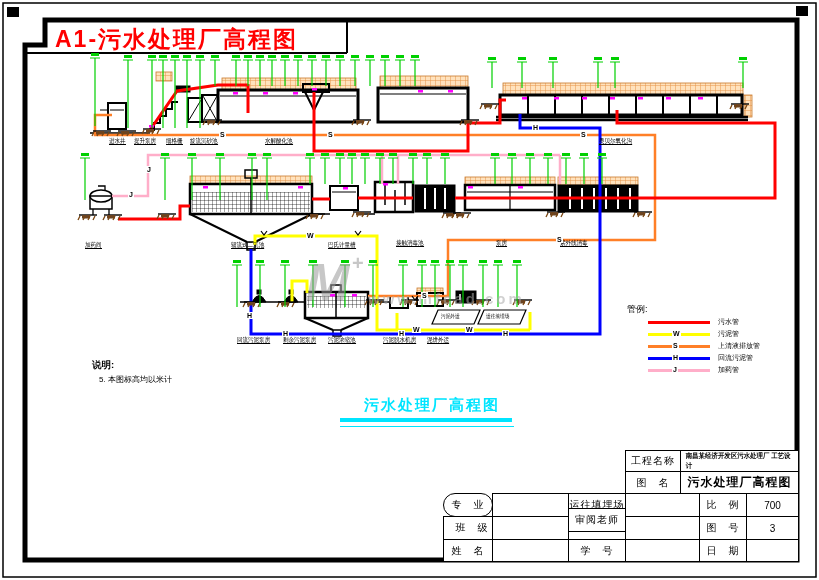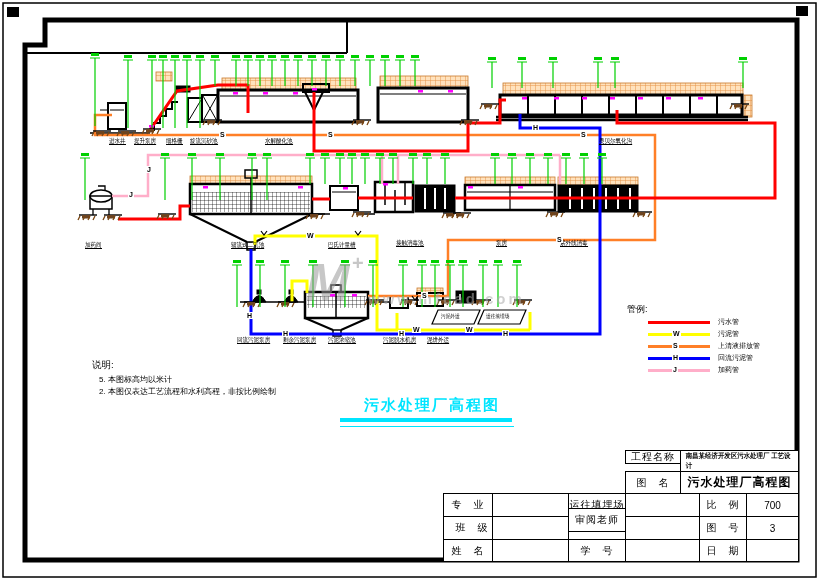--- a/index.html
+++ b/index.html
@@ -5,21 +5,21 @@
   html,body{margin:0;padding:0;background:#888;}
   .page{position:relative;width:819px;height:580px;background:#ffffff;overflow:hidden;
         font-family:"Liberation Sans","DejaVu Sans",sans-serif;}
   svg{position:absolute;left:0;top:0;z-index:1;}
   
   .txt{position:absolute;z-index:3;color:#000;white-space:nowrap;}
   .main-title{left:55px;top:24px;font-size:23px;font-weight:bold;color:#ff0000;letter-spacing:2px;z-index:3;}
   .unit-label{font-size:6.5px;line-height:7px;border-bottom:1px solid #000;transform:scaleX(.85);transform-origin:left top;}
   .callout-label{font-size:5.5px;line-height:6px;border-bottom:none;}
   .pipe-letter{font-size:7px;font-weight:bold;line-height:7px;background:#fff;padding:0 1px;z-index:4;}
-  .notes-title{left:92px;top:359px;font-size:9.5px;font-weight:normal;}
+  .notes-title{left:92px;top:359px;font-size:9.5px;font-weight:bold;}
   .note-line{font-size:8px;}
   .sub-title{left:364px;top:396px;font-size:15px;font-weight:bold;color:#00e5ff;letter-spacing:2px;}
   .cyan-bar{position:absolute;background:#00e5ff;z-index:3;}
   
   .wm{position:absolute;z-index:2;color:#9a9a9a;opacity:.55;font-weight:bold;}
   .wm-logo{left:306px;top:252px;font-size:52px;font-style:italic;}
   .wm-plus{left:352px;top:252px;font-size:20px;}
   .wm-name{left:368px;top:252px;font-size:42px;letter-spacing:22px;}
   .wm-url{left:368px;top:290px;font-size:15px;letter-spacing:3px;color:#ababab;}
   
@@ -298,28 +298,28 @@
         <use href="#emM" x="483" y="267"></use>
       <use href="#emM" x="498" y="267"></use>
         <use href="#emM" x="517" y="267"></use>
     </g>
   </svg>
 
   <div class="wm wm-logo">M</div>
   <div class="wm wm-plus">+</div>
   <div class="wm wm-url">www.mfcad.com</div>
 
+  <div class="txt main-title">A1-污水处理厂高程图</div>
 
   <div class="txt sub-title">污水处理厂高程图</div>
   <div class="cyan-bar" style="left:340px;top:418px;width:172px;height:4px;"></div>
   <div class="cyan-bar" style="left:340px;top:426px;width:174px;height:1px;"></div>
 
   <div class="txt notes-title">说明:</div>
   <div class="txt note-line" style="left:99px;top:374px;">5. 本图标高均以米计</div>
-  <div class="txt note-line" style="left:99px;top:386px;">2. 本图仅表达工艺流程和水利高程，非按比例绘制</div>
 
   <div class="txt unit-label" style="left:109px;top:137px;">进水井</div>
   <div class="txt unit-label" style="left:134px;top:137px;">提升泵房</div>
   <div class="txt unit-label" style="left:166px;top:137px;">细格栅</div>
   <div class="txt unit-label" style="left:190px;top:137px;">旋流沉砂池</div>
   <div class="txt unit-label" style="left:265px;top:137px;">水解酸化池</div>
   <div class="txt unit-label" style="left:599px;top:137px;">奥贝尔氧化沟</div>
 
   <div class="txt unit-label" style="left:85px;top:241px;">加药间</div>
   <div class="txt unit-label" style="left:231px;top:241px;">辐流式二沉池</div>
@@ -368,30 +368,30 @@
 
   <div class="legend-line c-blue" style="top:357px;"></div>
   <div class="legend-letter" style="top:354px;">H</div>
   <div class="legend-name" style="top:353px;">回流污泥管</div>
 
   <div class="legend-line c-pink" style="top:369px;"></div>
   <div class="legend-letter" style="top:366px;">J</div>
   <div class="legend-name" style="top:365px;">加药管</div>
 
   <div class="tb">
-    <div class="cell lbl" style="left:182px;top:0;width:56px;height:14px;">工程名称</div>
+    <div class="cell lbl" style="left:182px;top:0;width:56px;height:22px;">工程名称</div>
     <div class="cell" style="left:237px;top:0;width:119px;height:22px;">
       <span class="proj-val">南昌某经济开发区污水处理厂 工艺设计</span>
     </div>
     <div class="cell lbl" style="left:182px;top:21px;width:56px;height:23px;">图　名</div>
     <div class="cell" style="left:237px;top:21px;width:119px;height:23px;">
       <span class="dwg-val">污水处理厂高程图</span>
     </div>
 
-    <div class="cell lbl" style="left:0;top:43px;width:50px;height:24px;">专　业</div>
+    <div class="cell lbl" style="left:0;top:43px;width:50px;height:24px;border-radius:12px;">专　业</div>
     <div class="cell" style="left:49px;top:43px;width:77px;height:24px;"></div>
     <div class="cell lbl" style="left:125px;top:43px;width:58px;height:24px;">运往填埋场</div>
     <div class="cell" style="left:182px;top:43px;width:75px;height:24px;"></div>
     <div class="cell lbl" style="left:256px;top:43px;width:48px;height:24px;">比　例</div>
     <div class="cell" style="left:303px;top:43px;width:53px;height:24px;">700</div>
 
     <div class="cell lbl" style="left:0;top:66px;width:58px;height:24px;">班　级</div>
     <div class="cell" style="left:49px;top:66px;width:77px;height:24px;"></div>
     <div class="cell lbl" style="left:125px;top:58px;width:58px;height:24px;">审阅老师</div>
     <div class="cell" style="left:182px;top:66px;width:75px;height:24px;"></div>

